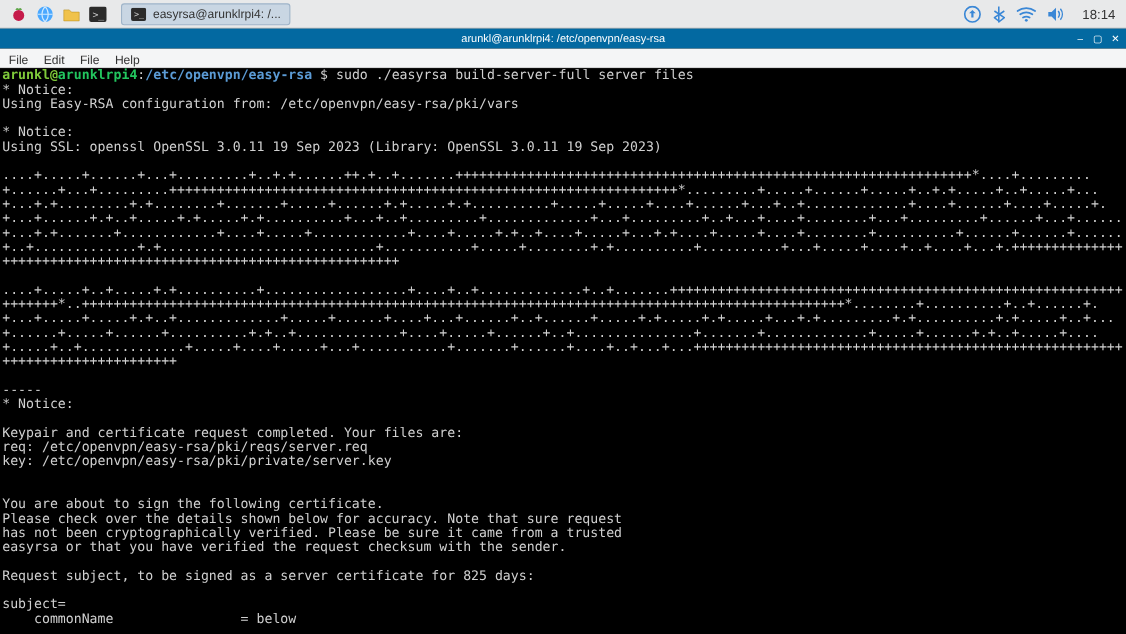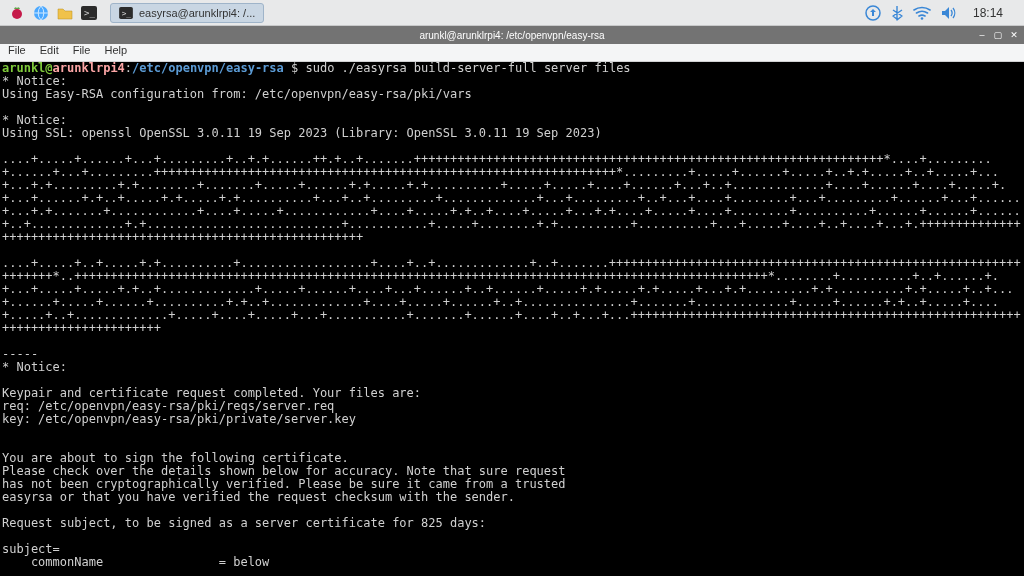--- a/index.html
+++ b/index.html
@@ -32,29 +32,29 @@
     border-radius: 3px;
     display: flex; align-items: center; gap: 6px;
     font-size: 11px;
     cursor: pointer;
   }
   .panel .task .tico {
     width: 14px; height: 14px;
     display:inline-flex;align-items:center;justify-content:center;
   }
   .panel .spacer { flex: 1; }
-  .panel .tray { display: flex; align-items: center; gap: 10px; margin-right: 15px;}
+  .panel .tray { display: flex; align-items: center; gap: 10px; margin-right: 4px;}
   .panel .clock { font-size: 12px; color: #333; margin-left: 6px;}
   .tray svg { display:block; }
   .tray .trayicon { display:flex; align-items:center; cursor:pointer;}
 
   
   .win-title {
     height: 18px;
-    background: #737373;
+    background: #0369a1;
     color: #fff;
     font-size: 10px;
     display: flex;
     align-items: center;
     padding: 0 4px;
     position: relative;
   }
   .win-title .center {
     position: absolute; left: 0; right: 0;
     text-align: center;
@@ -69,21 +69,21 @@
     display:flex;align-items:center;justify-content:center;
     color:#fff; font-size:9px; line-height:1;
     cursor:pointer;
   }
 
   
   .menubar {
     height: 18px;
     background: #f4f5f6;
     display: flex;
-    align-items: flex-start;
+    align-items: flex-end;
     gap: 14px;
     padding: 0 8px;
     font-size: 11px;
     color: #333;
     border-bottom: 1px solid #d0d1d2;
   }
   .menubar span { cursor: pointer; }
 
   
   .terminal {
@@ -92,21 +92,21 @@
     color: #d0d0d0;
     font-family: "DejaVu Sans Mono", Menlo, Consolas, monospace;
     font-size: 12px;
     line-height: 13px;
     padding: 0 2px;
     white-space: pre;
     overflow: hidden;
     letter-spacing: 0;
   }
   .p-user { color: #7fca3a; font-weight: bold; }
-  .p-host { color: #fca5a5; font-weight: bold; }
+  .p-host { color: #22c55e; font-weight: bold; }
   .p-colon { color: #d0d0d0; }
   .p-path { color: #5b9bd5; font-weight: bold; }
   .p-dollar { color: #d0d0d0; }
   .cmd { color: #d0d0d0; }
   .noise {
     overflow: hidden;
     word-break: break-all;
     white-space: pre-wrap;
   }
 </style>

